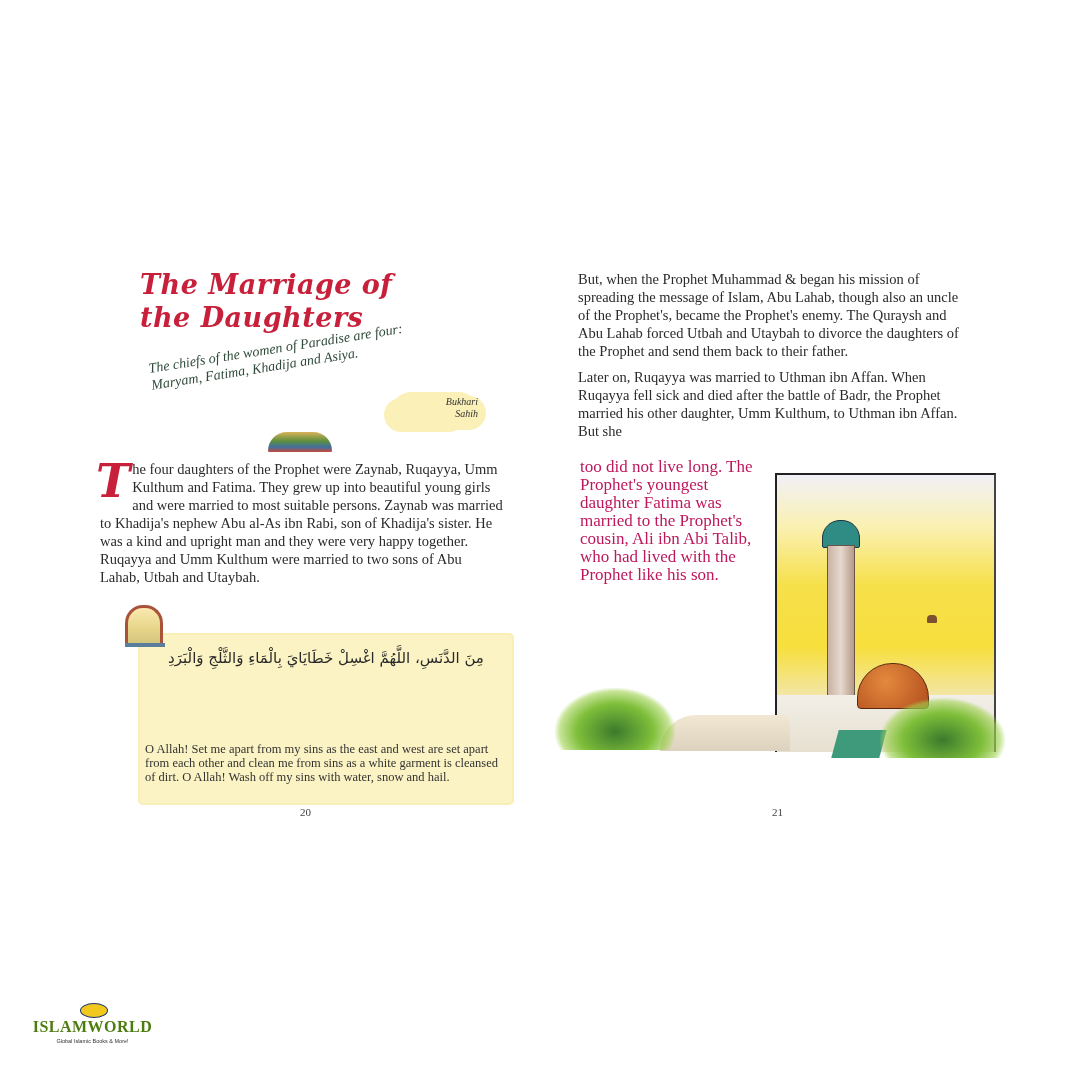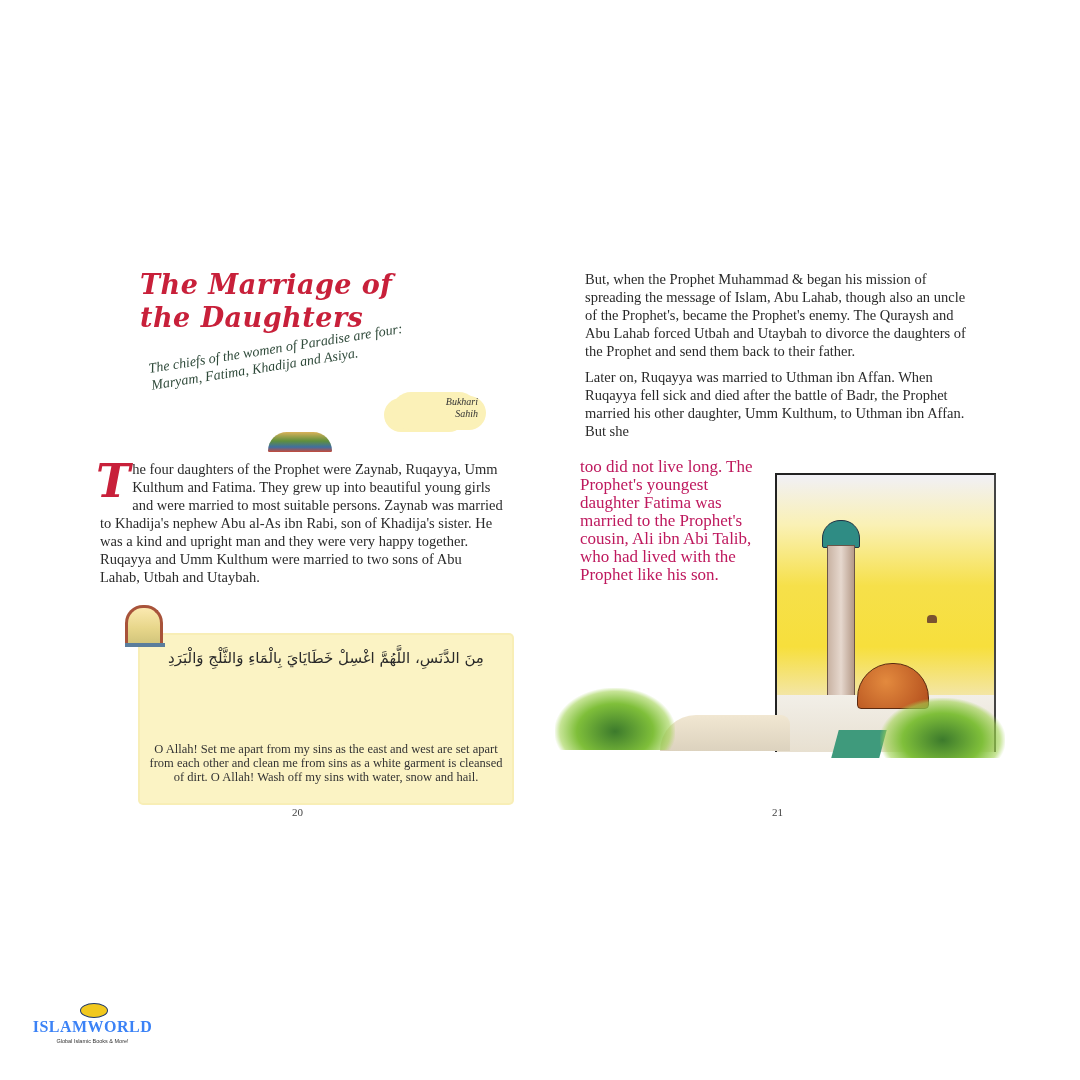--- a/index.html
+++ b/index.html
@@ -54,28 +54,28 @@
     position: absolute; left: 125px; top: 605px; width: 38px; height: 40px;
     border-radius: 18px 18px 0 0; background: linear-gradient(180deg, #fbe9b0 0%, #e7d68a 55%, #cfc37a 100%);
     border: 3px solid #a8533a; border-bottom: none; box-sizing: border-box;
   }
   .arch-base { position: absolute; left: 125px; top: 643px; width: 40px; height: 4px; background: #5a7d9c; }
   .arabic {
     position: absolute; left: 145px; top: 642px; width: 362px; text-align: center;
     direction: rtl; font-family: "DejaVu Sans", sans-serif; font-size: 15px; line-height: 32px; color: #2a2a2a;
   }
   .dua-translation {
-    position: absolute; left: 145px; top: 742px; width: 362px; text-align: center;
+    position: absolute; left: 145px; top: 742px; width: 362px; text-align: left;
     font-size: 12.5px; line-height: 14px; color: #333;
   }
   .page-num { position: absolute; top: 806px; font-size: 11px; color: #444; }
 
   .right-text {
     position: absolute; left: 578px; top: 270px; width: 385px;
-    font-size: 14.5px; line-height: 18px; color: #2a2a2a; margin-left: 7px;
+    font-size: 14.5px; line-height: 18px; color: #2a2a2a;
   }
   .right-text p { margin: 0 0 8px 0; }
   .narrow-text {
     position: absolute; left: 580px; top: 458px; width: 190px;
     font-size: 17px; line-height: 18px; color: #be185d;
   }
   .illustration {
     position: absolute; left: 775px; top: 473px; width: 217px; height: 277px;
     border-top: 2px solid #222; border-left: 2px solid #222; border-right: 2px solid #444;
     background: linear-gradient(180deg, #f1f0f6 0%, #faf1b5 18%, #f6e04a 40%, #f7df3c 62%, #f3e6a8 80%, #f6f3e4 100%);
@@ -95,21 +95,21 @@
   .palm-right { position: absolute; left: 880px; top: 698px; width: 125px; height: 60px;
     background: radial-gradient(ellipse at 50% 70%, #3c7a2c 0%, #7fbf3a 45%, rgba(160,210,80,0.6) 65%, rgba(255,255,255,0) 72%); }
   .rooftops { position: absolute; left: 660px; top: 715px; width: 130px; height: 36px;
     background: linear-gradient(180deg, #f1e7d2, #dcd2be); border-radius: 40px 10px 0 0; }
   .green-roof { position: absolute; left: 835px; top: 730px; width: 48px; height: 28px; background: #3f9a7c; transform: skewX(-15deg); }
 
   .logo { position: absolute; left: 30px; top: 1003px; width: 125px; height: 45px; }
   .logo-emblem { position: absolute; left: 50px; top: 0; width: 28px; height: 15px; border-radius: 50%;
     background: #f1c81e; border: 1.5px solid #1f3a6e; box-sizing: border-box; }
   .logo-text { position: absolute; left: 0; top: 15px; width: 125px; text-align: center;
-    font-family: "Liberation Serif", serif; font-weight: bold; font-size: 16px; letter-spacing: 0.5px; color: #3b82f6; }
+    font-family: "Liberation Serif", serif; font-weight: bold; font-size: 16px; letter-spacing: 0.5px; color: #4d7c0f; }
   .logo-tagline { position: absolute; left: 0; top: 35px; width: 125px; text-align: center;
     font-family: "Liberation Sans", sans-serif; font-size: 5.5px; color: #333; }
 </style>
 </head>
 <body>
 
 <div class="page left-page">
   <div class="title">
     <div>The Marriage of</div>
     <div>the Daughters</div>
@@ -131,21 +131,21 @@
   </div>
 
   <div class="dua-box"></div>
   <div class="arch"></div>
   <div class="arch-base"></div>
   <div class="arabic">
     <div>مِنَ الدَّنَسِ، اللَّهُمَّ اغْسِلْ خَطَايَايَ بِالْمَاءِ وَالثَّلْجِ وَالْبَرَدِ</div>
   </div>
   <div class="dua-translation">O Allah! Set me apart from my sins as the east and west are set apart from each other and clean me from sins as a white garment is cleansed of dirt. O Allah! Wash off my sins with water, snow and hail.</div>
 
-  <div class="page-num" style="left:292px;">20</div>
+  <div class="page-num" style="left:300px;">20</div>
 </div>
 
 <div class="page right-page"></div>
 
 <div class="right-text">
   <p>But, when the Prophet Muhammad &amp; began his mission of spreading the message of Islam, Abu Lahab, though also an uncle of the Prophet's, became the Prophet's enemy. The Quraysh and Abu Lahab forced Utbah and Utaybah to divorce the daughters of the Prophet and send them back to their father.</p>
   <p style="margin:0">Later on, Ruqayya was married to Uthman ibn Affan. When Ruqayya fell sick and died after the battle of Badr, the Prophet married his other daughter, Umm Kulthum, to Uthman ibn Affan. But she</p>
 </div>
 <div class="narrow-text">too did not live long. The Prophet's youngest daughter Fatima was married to the Prophet's cousin, Ali ibn Abi Talib, who had lived with the Prophet like his son.</div>
 

